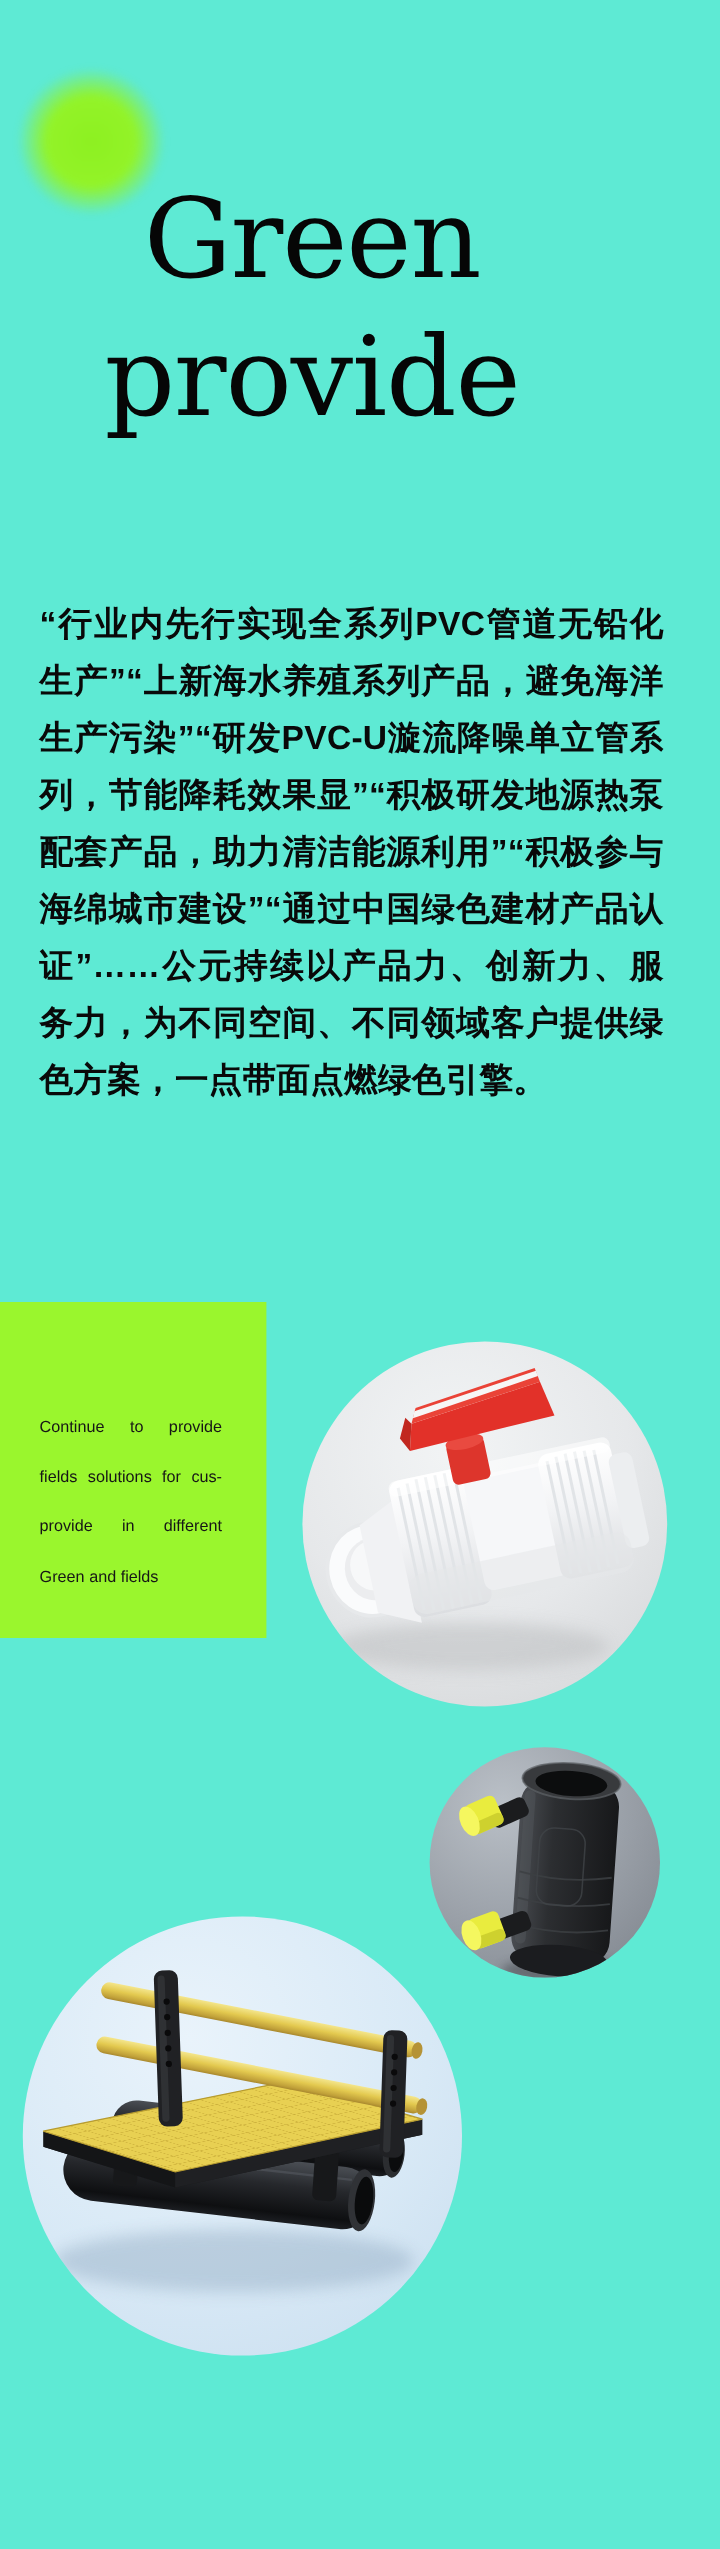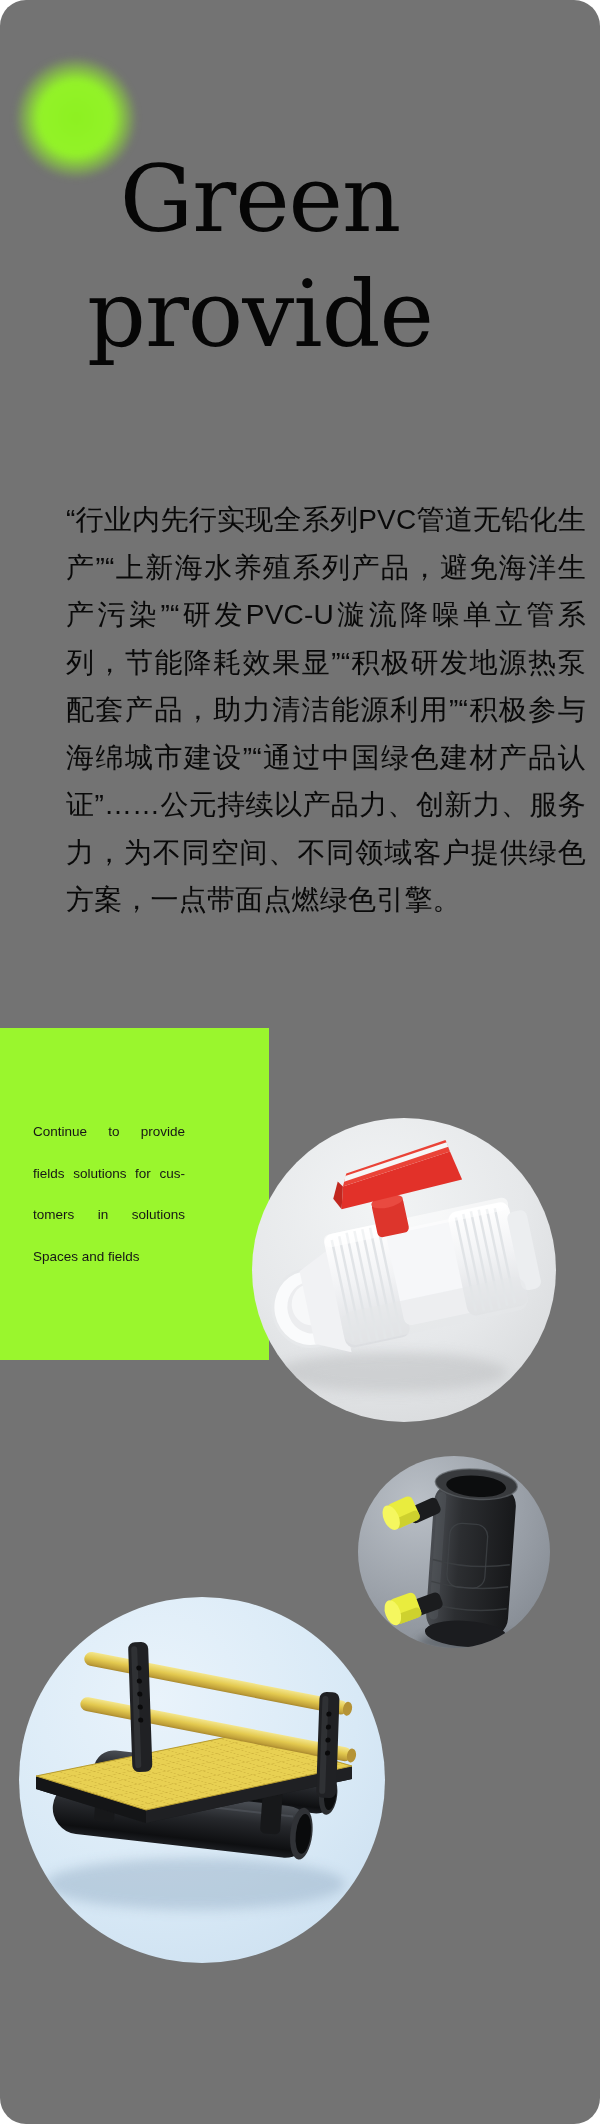--- a/index.html
+++ b/index.html
@@ -1,35 +1,35 @@
 <!DOCTYPE html>
 <html><head>
 <meta charset="utf-8">
 <style>
   html,body{margin:0;padding:0;background:#ffffff;}
-  .page{position:relative;width:600px;height:2124px;background:#737373;overflow:hidden;
-        font-family:"Liberation Sans","DejaVu Sans",sans-serif;border-radius:26px;}
+  .page{position:relative;width:600px;height:2124px;background:#5eead4;overflow:hidden;
+        font-family:"Liberation Sans","DejaVu Sans",sans-serif;}
 
   
   .green-dot{position:absolute;left:14px;top:56px;width:124px;height:124px;border-radius:50%;
     background:radial-gradient(circle at 50% 50%, #8df021 0%, #93f328 42%, rgba(147,243,40,0) 70%);
     filter:blur(3px);}
 
   
   .hero-title{position:absolute;left:260px;top:142px;transform:translateX(-50%);
     font-family:"DejaVu Serif","Liberation Serif",serif;font-size:92px;line-height:115px;
     color:#060606;text-align:center;white-space:nowrap;font-weight:400;letter-spacing:-1px;}
 
   
   .intro{position:absolute;left:33px;top:496px;width:520px;
-    font-size:28px;line-height:47.5px;color:#090909;font-weight:400;
-    text-align:justify;letter-spacing:0.2px;margin-left:33px;}
-
-  
-  .green-card{position:absolute;left:0;top:1028px;width:222px;height:332px;background:#9af62d;padding-left:47px;}
+    font-size:28px;line-height:47.5px;color:#090909;font-weight:700;
+    text-align:justify;letter-spacing:0.2px;}
+
+  
+  .green-card{position:absolute;left:0;top:1085px;width:222px;height:280px;background:#9af62d;}
   .card-text{position:absolute;left:33px;top:83px;width:152px;color:#161616;
     font-size:13.5px;line-height:41.6px;font-weight:500;}
   .card-line{text-align:justify;text-align-last:justify;}
   .card-line:last-child{text-align-last:left;}
 
   .product{position:absolute;display:block;}
   .p1{left:250px;top:1116px;width:308px;height:308px;}
   .p2{left:356px;top:1454px;width:196px;height:196px;}
   .p3{left:17px;top:1595px;width:370px;height:370px;}
 </style>
@@ -44,22 +44,22 @@
     <div>Green</div>
     <div>provide</div>
   </div>
 
   <div class="intro">“行业内先行实现全系列PVC管道无铅化生产”“上新海水养殖系列产品，避免海洋生产污染”“研发PVC-U漩流降噪单立管系列，节能降耗效果显”“积极研发地源热泵配套产品，助力清洁能源利用”“积极参与海绵城市建设”“通过中国绿色建材产品认证”……公元持续以产品力、创新力、服务力，为不同空间、不同领域客户提供绿色方案，一点带面点燃绿色引擎。</div>
 
   <div class="green-card">
     <div class="card-text">
       <div class="card-line">Continue to provide</div>
       <div class="card-line">fields solutions for cus-</div>
-      <div class="card-line">tomers in solutions</div>
-      <div class="card-line">Spaces and fields</div>
+      <div class="card-line">provide in different</div>
+      <div class="card-line">Green and fields</div>
     </div>
   </div>
 
   <svg class="product p1" viewBox="250 1116 308 308">
     <defs>
       <radialGradient id="g1" cx="0.42" cy="0.3" r="0.85">
         <stop offset="0" stop-color="#f2f4f5"></stop>
         <stop offset="0.55" stop-color="#e6e8ea"></stop>
         <stop offset="1" stop-color="#d4d6d8"></stop>
       </radialGradient>

